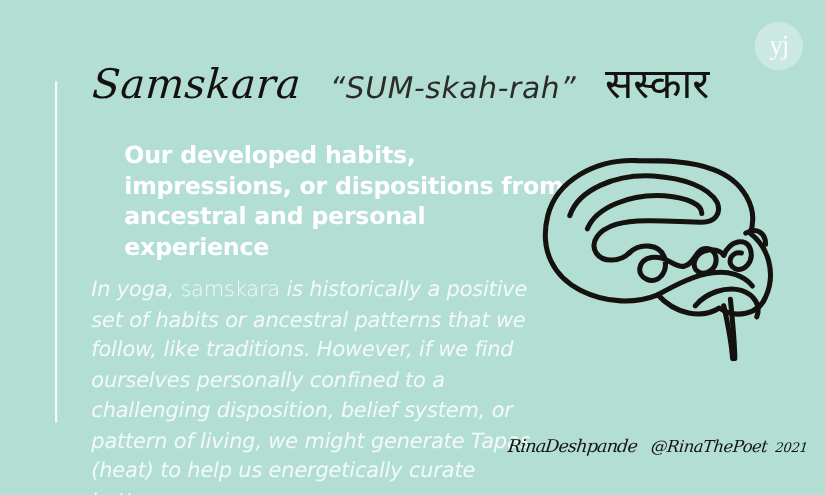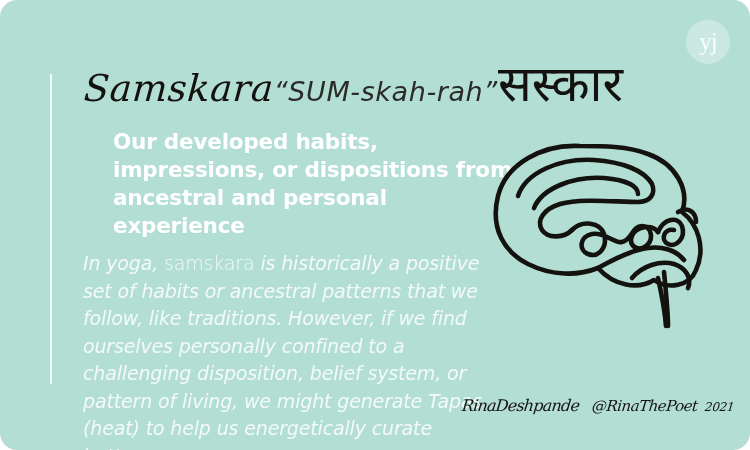--- a/index.html
+++ b/index.html
@@ -11,21 +11,20 @@
     height: 450px;
     overflow: hidden;
     font-family: "Liberation Sans", sans-serif;
   }
   #card {
     position: relative;
     width: 750px;
     height: 450px;
     background: #b3ded4;
     overflow: hidden;
-    border-radius: 17px;
   }
 
   
   #logo-badge {
     position: absolute;
     top: 20px;
     left: 686px;
     width: 44px;
     height: 44px;
     border-radius: 50%;
@@ -65,30 +64,32 @@
   #word-script {
     font-family: "DejaVu Serif", serif;
     font-style: italic;
     font-size: 37px;
     font-weight: 400;
     color: #14120f;
     letter-spacing: 0.5px;
     transform: skewX(-4deg);
   }
   #word-pron {
+    margin-left: 26px;
     font-family: "DejaVu Sans", sans-serif;
     font-style: italic;
     font-size: 27px;
     font-weight: 300;
     color: #2b2b28;
     letter-spacing: 0.6px;
   }
   #word-devanagari {
-    font-family: "DejaVu Sans", sans-serif;
-    font-size: 50px;
+    margin-left: 26px;
+    font-family: "DejaVu Sans", sans-serif;
+    font-size: 38px;
     font-weight: 400;
     color: #14120f;
     letter-spacing: 0px;
   }
 
   
   #headline {
     position: absolute;
     left: 83px;
     top: 128px;

